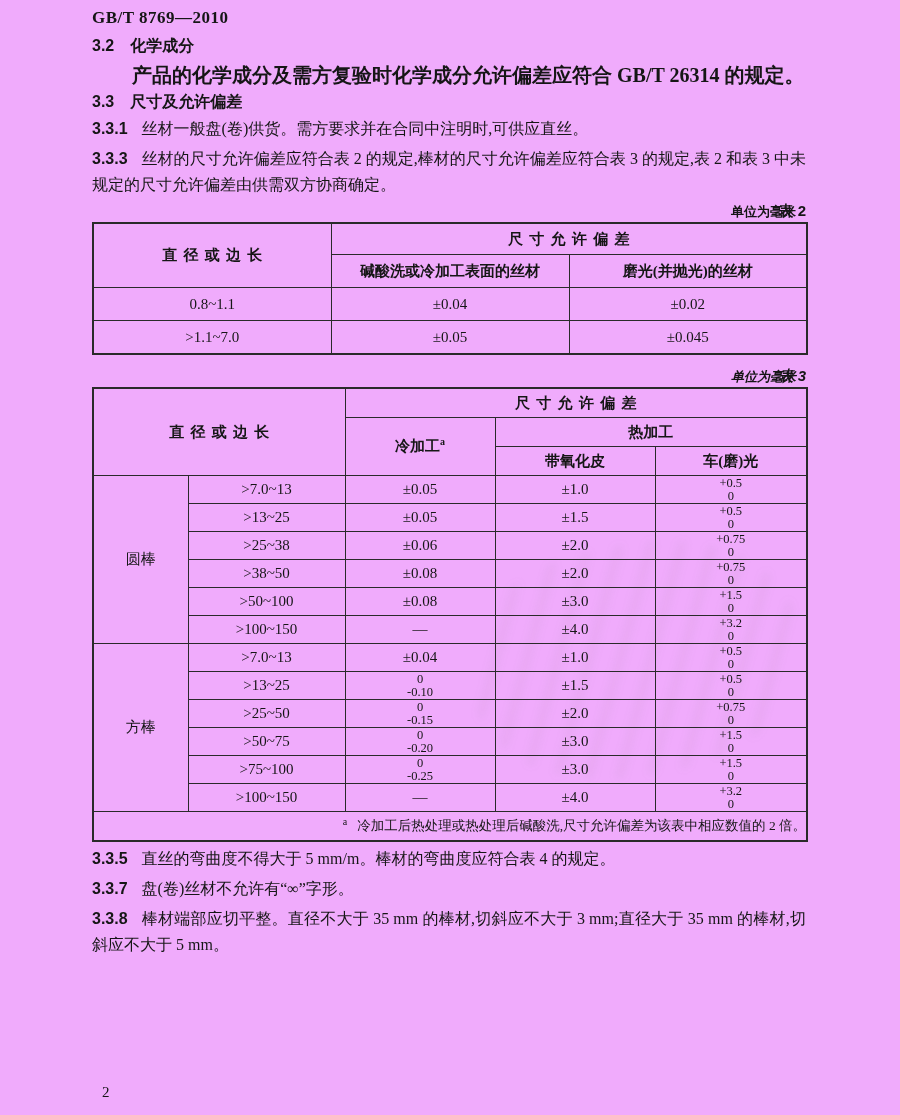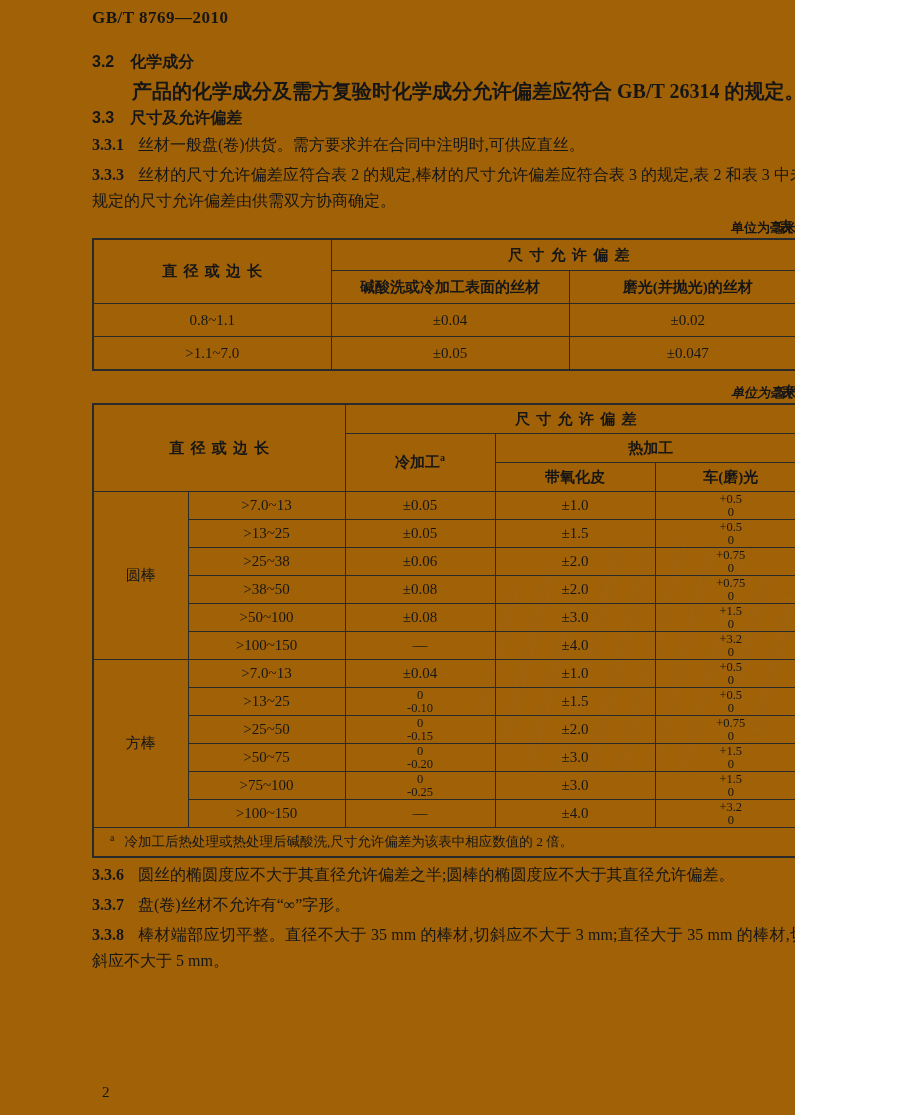--- a/index.html
+++ b/index.html
@@ -1,42 +1,41 @@
 <!DOCTYPE html>
 <html><head>
 <meta charset="utf-8">
 <style>
   html,body{margin:0;padding:0;}
   .page{
     position:relative;
-    width:771px;height:1115px;
-    background:#a16207;
+    width:900px;height:1115px;
+    background:#f0abfc;
     color:#161616;
     font-family:"Liberation Serif","DejaVu Serif",serif;
     overflow:hidden;
-    padding-left:24px;
   }
   .content{position:absolute;left:92px;top:8px;width:714px;}
   .doc-header{
     font-family:"Liberation Serif","DejaVu Serif",serif;
     font-weight:bold;font-size:17px;line-height:20px;letter-spacing:.5px;
   }
   .h2{
-    margin-top:24px;
+    margin-top:8px;
     font-family:"Liberation Sans","DejaVu Sans",sans-serif;
     font-weight:bold;font-size:16px;line-height:20px;
   }
   .h2 .hnum{margin-right:16px;}
   .para{
     margin:6px 0 0;font-size:20px;line-height:26px;
     text-align:justify;text-indent:2em;font-weight:bold;
   }
   .clause{margin:4px 0 0;font-size:16px;line-height:26px;text-align:justify;}
   .cnum{
-    font-family:Liberation Serif, serif;
+    font-family:Liberation Sans, sans-serif;
     font-weight:bold;margin-right:14px;
   }
   .h2.tight{margin-top:4px;}
   
   .tcap{position:relative;height:22px;}
   .tcap.cap2{margin-top:2px;}
   .tcap.cap3{margin-top:10px;font-style:italic;}
   .tcap .cap{
     position:absolute;left:0;right:0;text-align:right;
     font-family:"Liberation Sans","DejaVu Sans",sans-serif;
@@ -55,21 +54,21 @@
   .th{font-weight:bold;font-size:15px;}
   .spaced{letter-spacing:.42em;text-indent:.42em;}
   tr.h30 td{height:30px;}
   tr.h32 td{height:32px;}
   tr.h28 td{height:28px;}
   tr.h27 td{height:27px;}
   sup{font-size:10px;vertical-align:super;line-height:0;}
   .stackcell div{font-size:12.5px;line-height:13px;}
   .stackcell div:empty{display:none;}
   .footnote{
-    text-align:left;padding:0 0 0 16px;font-size:13.5px;height:28px;
+    text-align:right;padding:0 0 0 16px;font-size:13.5px;height:28px;
   }
   .footnote span{margin-left:10px;}
   .page-num{
     position:absolute;left:102px;top:1084px;
     font-size:15px;font-family:"Liberation Serif","DejaVu Serif",serif;
   }
   
   .wm{
     position:absolute;left:470px;top:545px;width:330px;height:230px;
     background:repeating-linear-gradient(115deg,rgba(110,110,100,.07) 0 7px,rgba(0,0,0,0) 7px 30px);
@@ -121,21 +120,21 @@
         <td class="th">磨光(并抛光)的丝材</td>
       </tr>
       <tr class="h32">
         <td>0.8~1.1</td>
         <td>±0.04</td>
         <td>±0.02</td>
       </tr>
       <tr class="h32">
         <td>&gt;1.1~7.0</td>
         <td>±0.05</td>
-        <td>±0.047</td>
+        <td>±0.045</td>
       </tr>
     </tbody>
       </table>
 
     <div class="tcap cap3">
       <span class="cap">表 3</span>
       <span class="unit">单位为毫米</span>
     </div>
 
     <table class="t3">
@@ -283,20 +282,20 @@
               <div>0</div>
             </td>
       </tr>
 
       <tr class="h28">
         <td colspan="5" class="footnote"><sup>a</sup><span>冷加工后热处理或热处理后碱酸洗,尺寸允许偏差为该表中相应数值的 2 倍。</span></td>
       </tr>
     </tbody>
       </table>
 
-    <p class="clause"><span class="cnum">3.3.6</span><span>圆丝的椭圆度应不大于其直径允许偏差之半;圆棒的椭圆度应不大于其直径允许偏差。</span></p>
+    <p class="clause"><span class="cnum">3.3.5</span><span>直丝的弯曲度不得大于 5 mm/m。棒材的弯曲度应符合表 4 的规定。</span></p>
     <p class="clause"><span class="cnum">3.3.7</span><span>盘(卷)丝材不允许有“∞”字形。</span></p>
     <p class="clause"><span class="cnum">3.3.8</span><span>棒材端部应切平整。直径不大于 35 mm 的棒材,切斜应不大于 3 mm;直径大于 35 mm 的棒材,切斜应不大于 5 mm。</span></p>
 
   </div>
 
   <div class="page-num">2</div>
 </div>
 
 </body></html>

